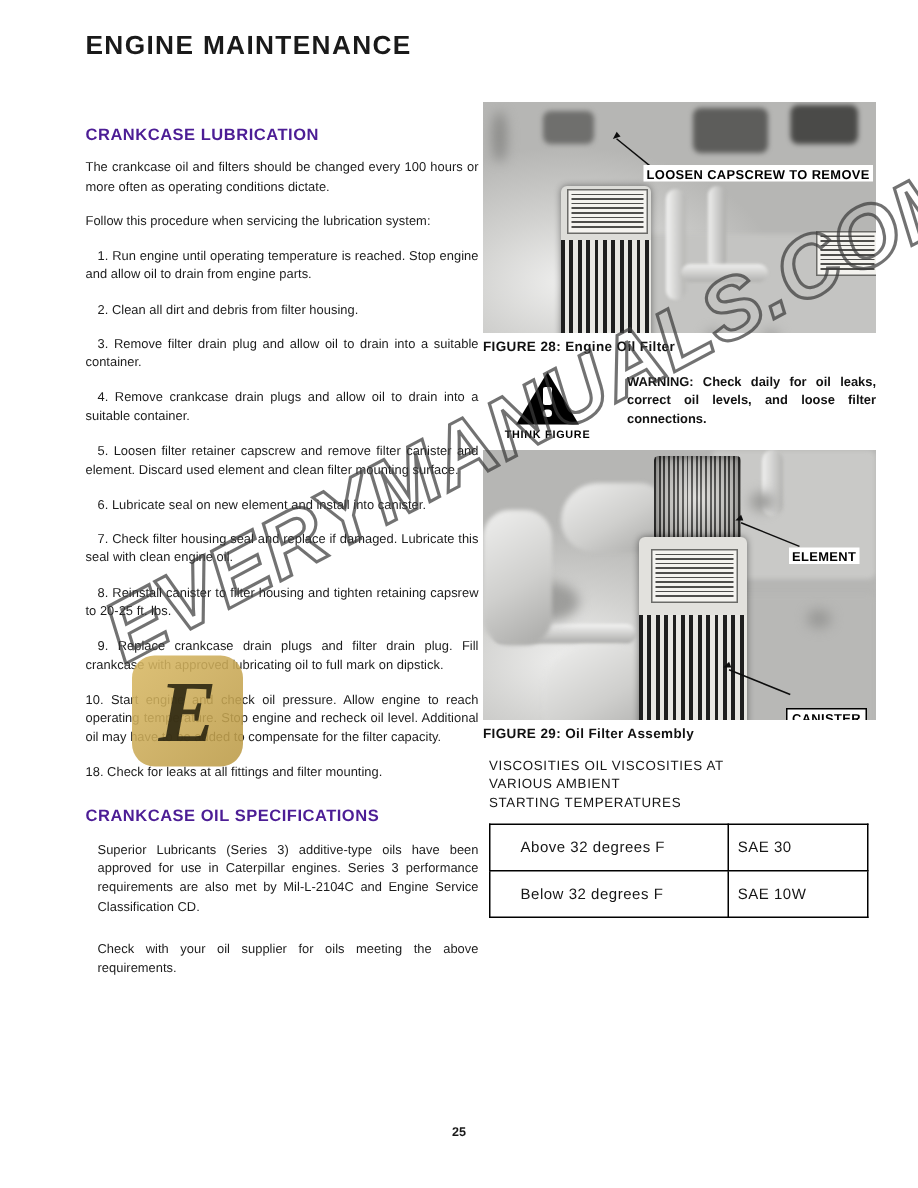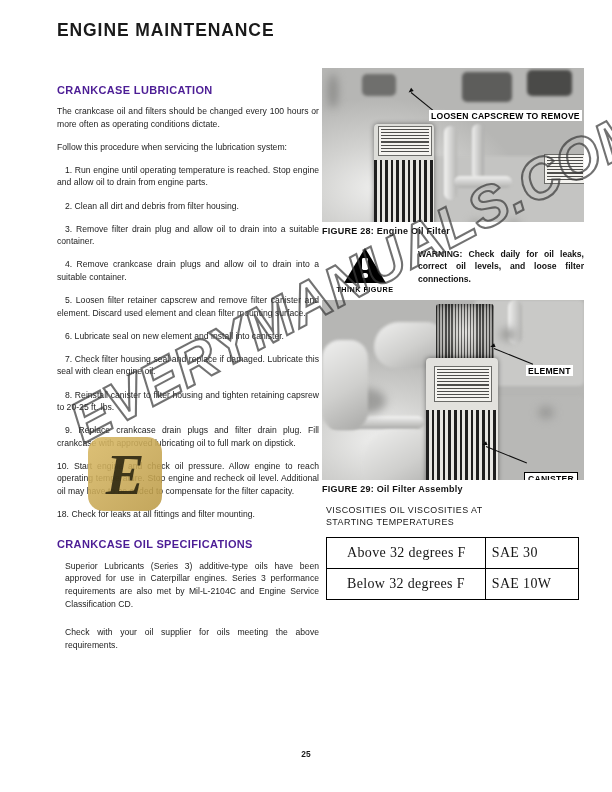--- a/index.html
+++ b/index.html
@@ -270,25 +270,24 @@
   }
   .visc-table {
     margin-top: 8px;
     margin-left: 4px;
     width: 253px;
     border-collapse: collapse;
     border: 1.3px solid #000;
   }
   .visc-table td {
     border: 1.3px solid #000;
-    font-size: 14px;
+    font-size: 10px;
     letter-spacing: 0.35px;
     height: 28px;
     color: #161616;
-    font-family: Liberation Serif, serif;
   }
   .visc-table td.c1 { padding-left: 20px; width: 63%; }
   .visc-table td.c2 { padding-left: 6px; }
 
   
   .page-number {
     position: absolute;
     left: 0;
     top: 749px;
     width: 612px;
@@ -467,20 +466,21 @@
       <div class="callout boxed" style="left:202px;top:172px;">CANISTER</div>
     </div>
 
     <div class="fig-caption">
       <span class="cap-label">FIGURE 29:</span>
       <span>Oil Filter Assembly</span>
     </div>
 
     <div class="visc-heading">
       <div>VISCOSITIES OIL VISCOSITIES AT</div>
+      <div>VARIOUS AMBIENT</div>
       <div>STARTING TEMPERATURES</div>
     </div>
 
     <table class="visc-table">
       <tbody>
         <tr>
           <td class="c1">Above 32 degrees F</td>
           <td class="c2">SAE 30</td>
         </tr>
         <tr>

